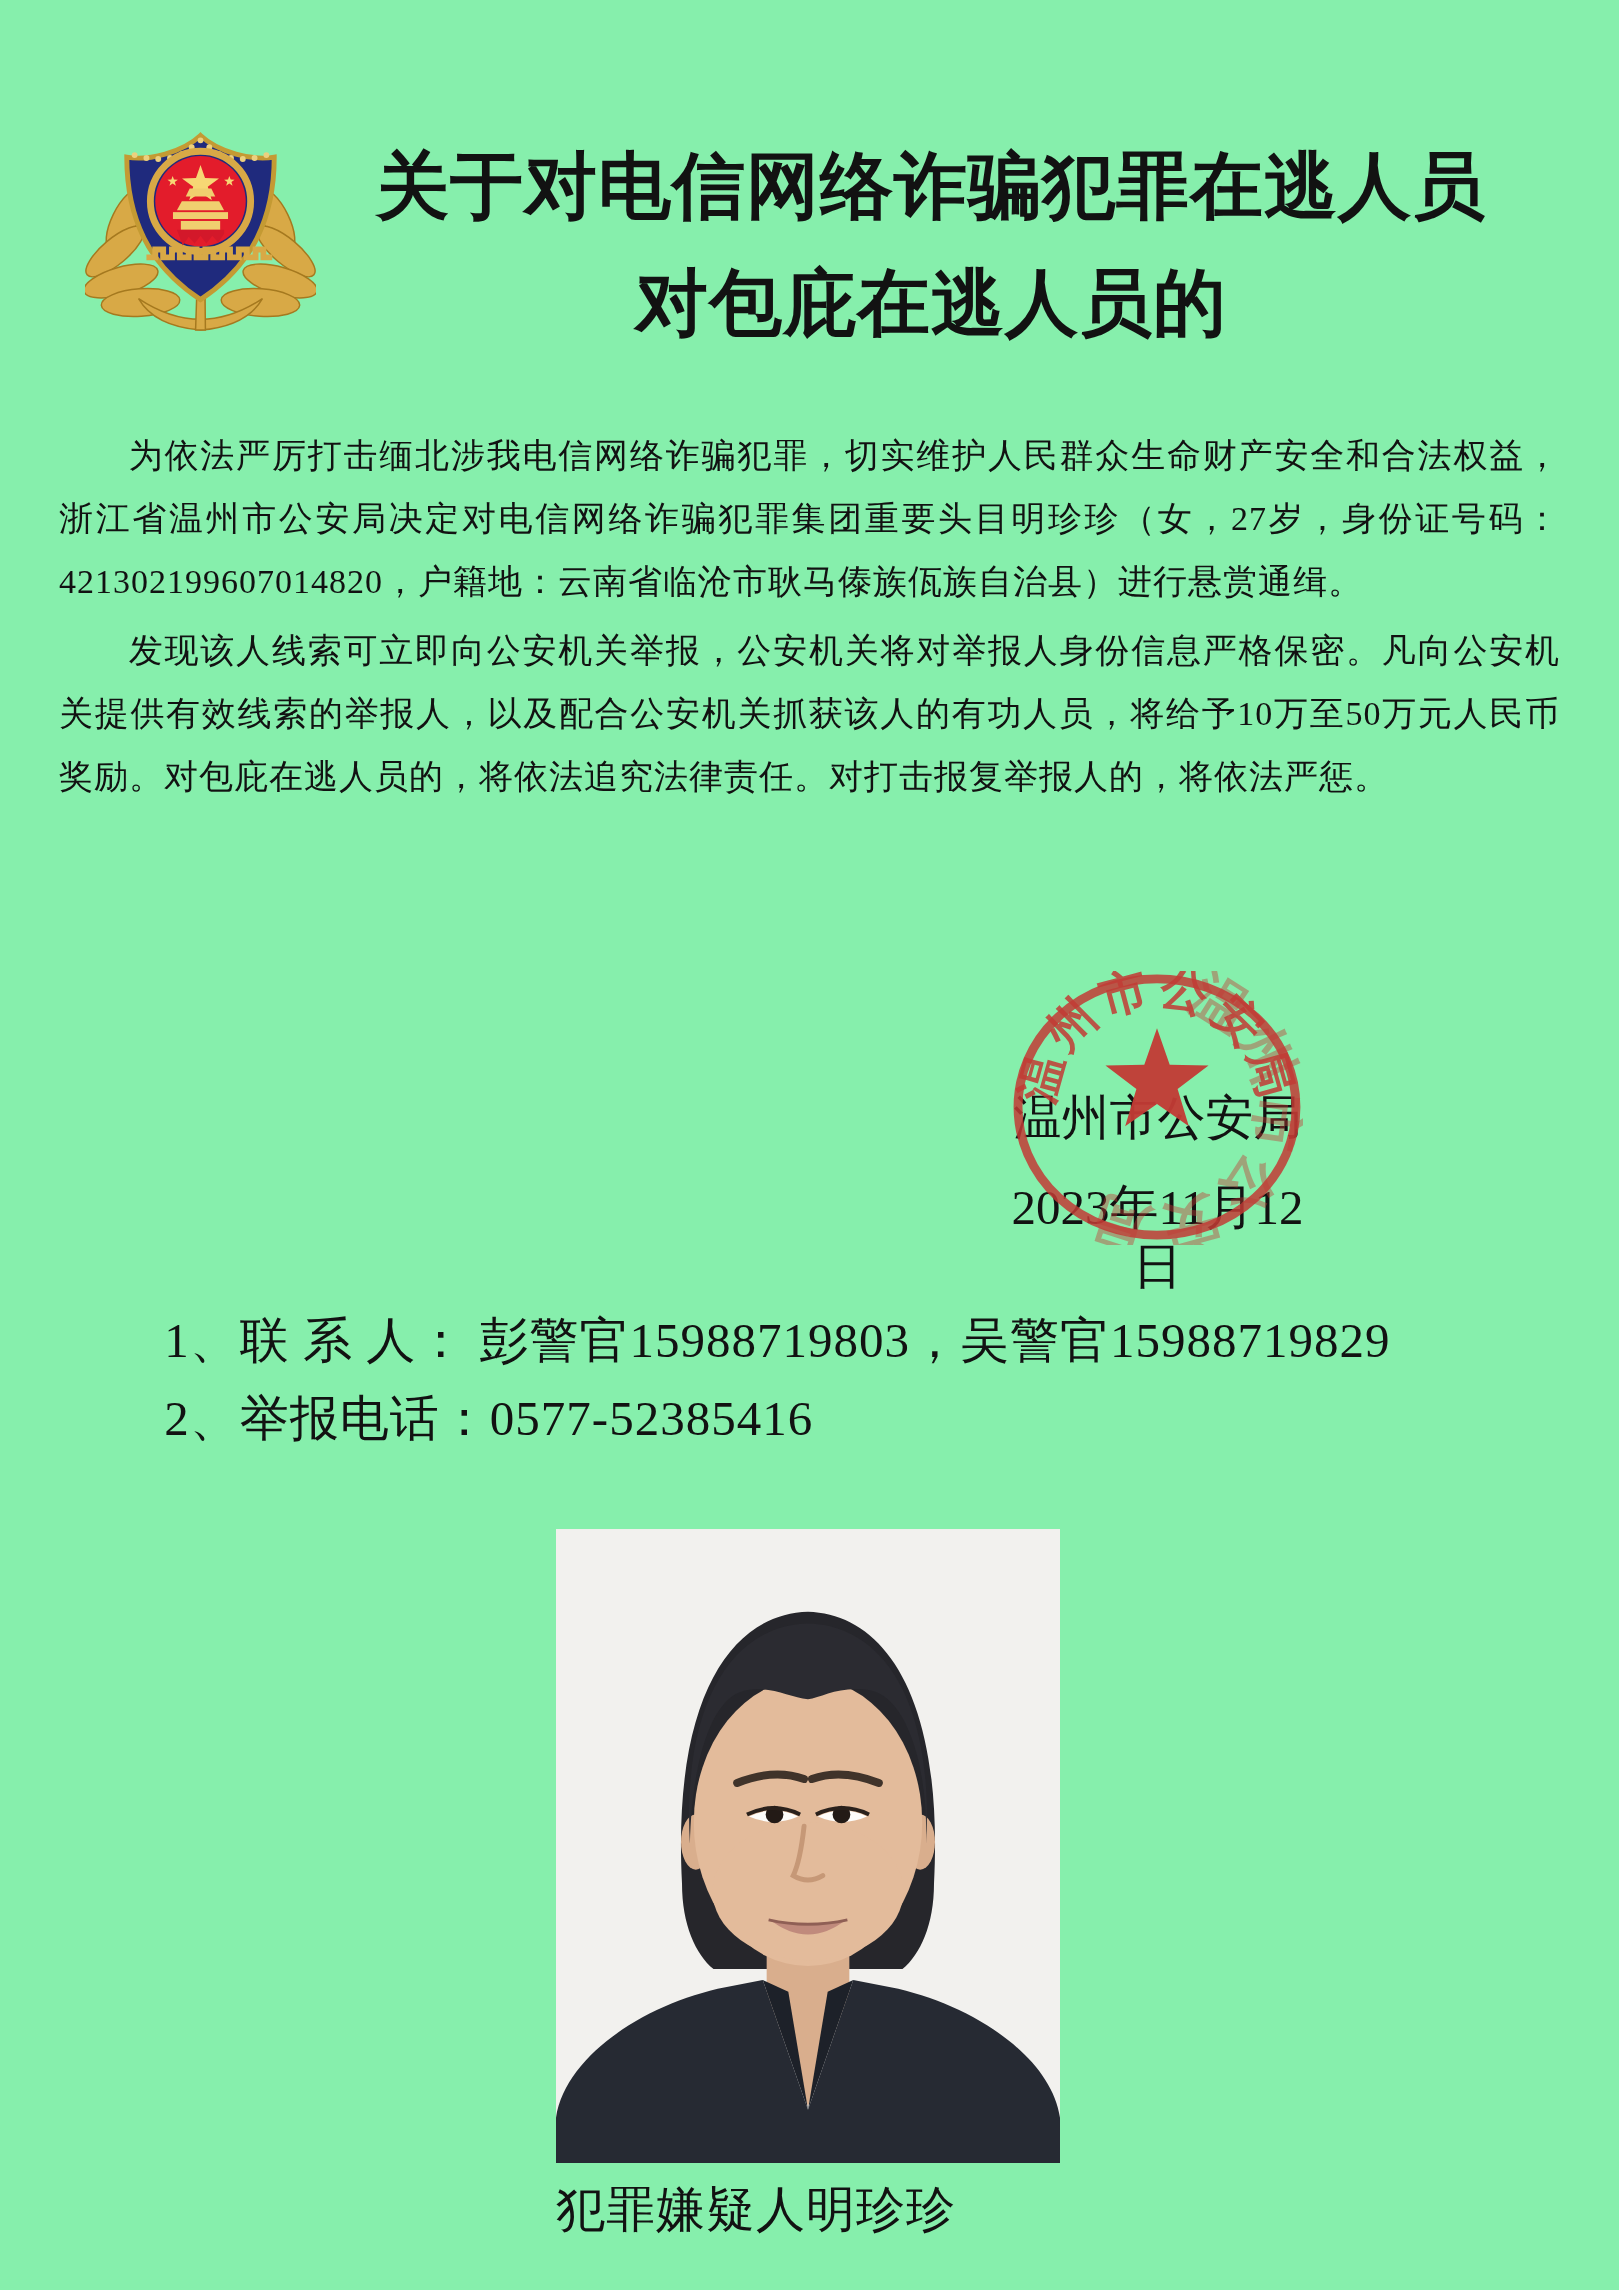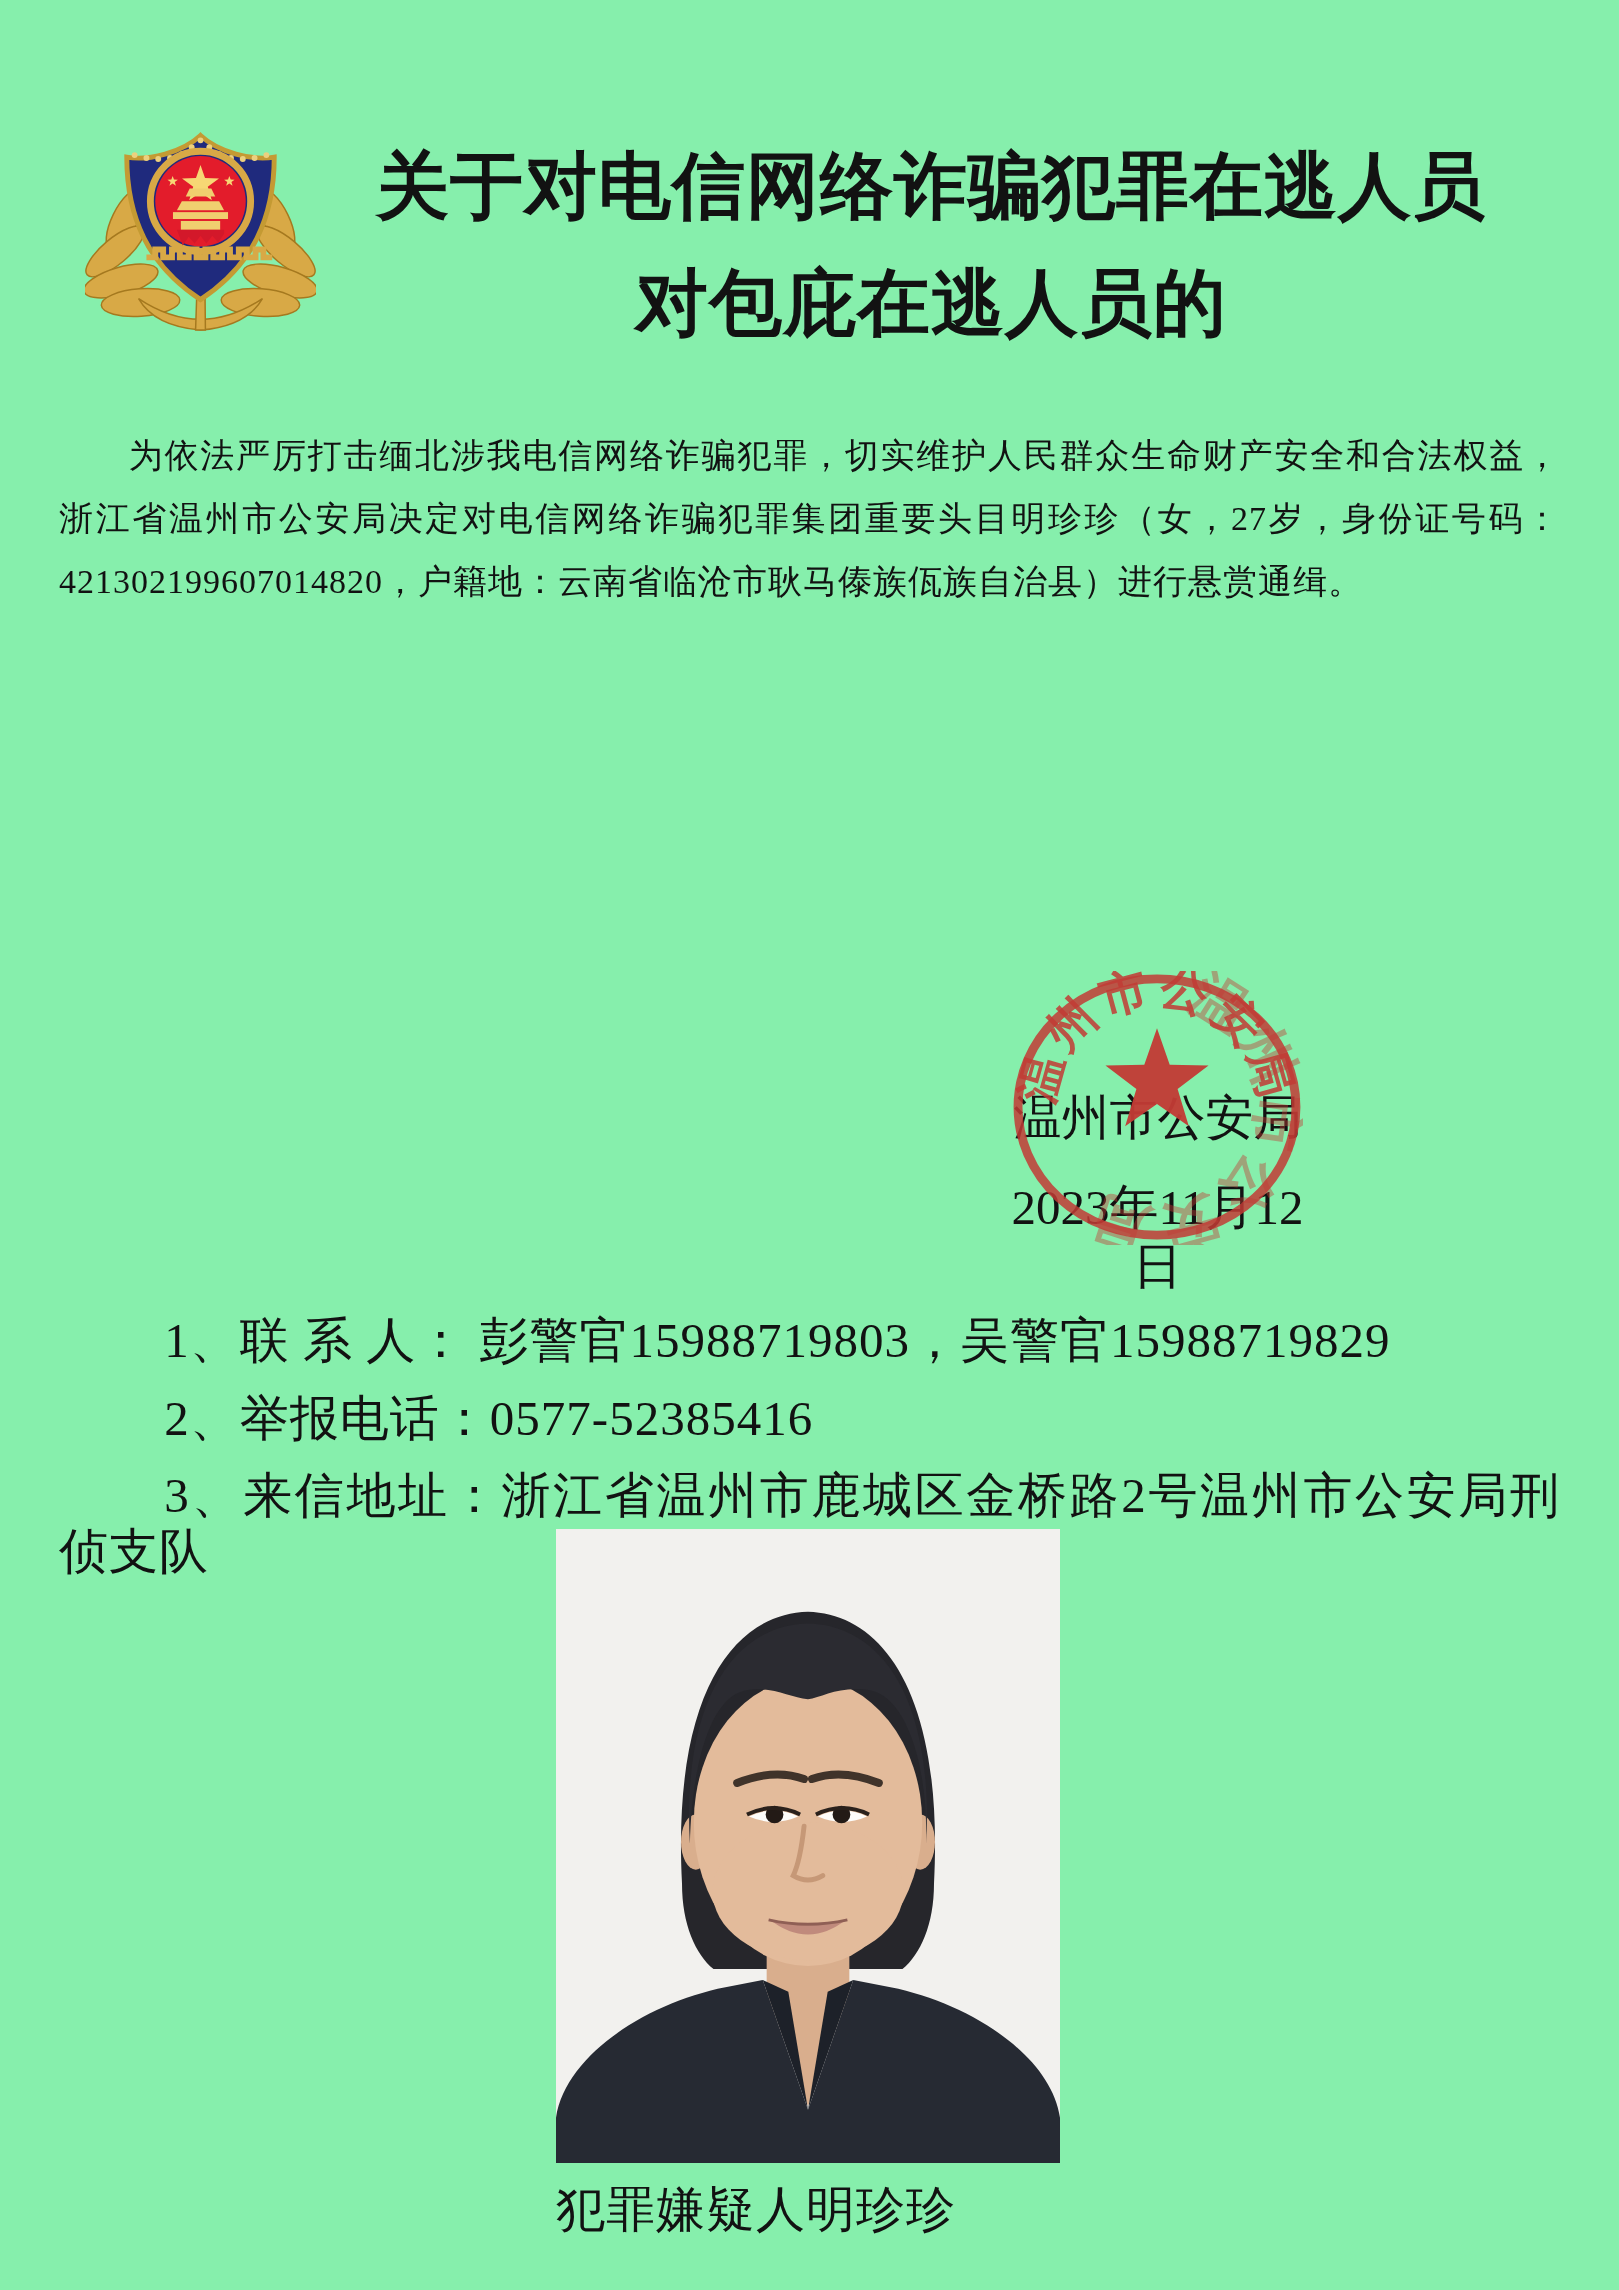--- a/index.html
+++ b/index.html
@@ -98,20 +98,21 @@
     <path d="M62,156 h9 v-8 h8 v8 h9 v-8 h8 v8 h9 v-8 h8 v8 h9 v-8 h8 v8 h9 v-8 h8 v8 h9 v-8 h8 v8 h9 v-8 h8 v8 h9" fill="none" stroke="#d8a946" stroke-width="6"></path>
   </svg>
 
   <div class="title-block">
     <div>关于对电信网络诈骗犯罪在逃人员</div>
     <div>对包庇在逃人员的</div>
   </div>
 
   <div class="body-block">
     <p>为依法严厉打击缅北涉我电信网络诈骗犯罪，切实维护人民群众生命财产安全和合法权益，浙江省温州市公安局决定对电信网络诈骗犯罪集团重要头目明珍珍（女，27岁，身份证号码：421302199607014820，户籍地：云南省临沧市耿马傣族佤族自治县）进行悬赏通缉。</p>
+    <p>发现该人线索可立即向公安机关举报，公安机关将对举报人身份信息严格保密。凡向公安机关提供有效线索的举报人，以及配合公安机关抓获该人的有功人员，将给予10万至50万元人民币奖励。对包庇在逃人员的，将依法追究法律责任。对打击报复举报人的，将依法严惩。</p>
   </div>
 
   <div class="sign-block">
     <div>温州市公安局</div>
     <div class="date">2023年11月12日</div>
   </div>
 
   <svg class="seal" viewBox="0 0 296 278">
     <defs>
       <path id="sealArcOuter" d="M 44,138 A 104,104 0 0 1 252,138"></path>
@@ -124,21 +125,20 @@
     </g>
     <text class="arc" font-size="48" fill="#c23b35" letter-spacing="6">
       <textPath href="#sealArcOuter" xlink:href="#sealArcOuter" startOffset="50%" text-anchor="middle">温州市公安局</textPath>
     </text>
     <polygon fill="#c23b35" opacity="0.96" points="148,58 160.9,95.2 200.3,96 168.9,119.8 180.3,157.5 148,135 115.7,157.5 127.1,119.8 95.7,96 135.1,95.2"></polygon>
   </svg>
 
   <div class="contacts">
     <div class="c-item">1、联 系 人： 彭警官15988719803，吴警官15988719829</div>
     <div class="c-item">2、举报电话：0577-52385416</div>
-    <div class="c-item">3、来信地址：浙江省温州市鹿城区金桥路2号温州市公安局刑侦支队</div>
   </div>
 
   <svg class="photo" viewBox="0 0 512 644">
     <rect width="512" height="644" fill="#f2f1ee"></rect>
 
     <path d="M128,360 C118,168 180,86 256,84 C332,86 394,168 384,360 C384,402 370,432 352,447 L160,447 C142,432 128,402 128,360 Z" fill="#26262b"></path>
 
     <ellipse cx="142" cy="318" rx="15" ry="28" fill="#d9ae8d"></ellipse>
     <ellipse cx="370" cy="318" rx="15" ry="28" fill="#d9ae8d"></ellipse>
 

